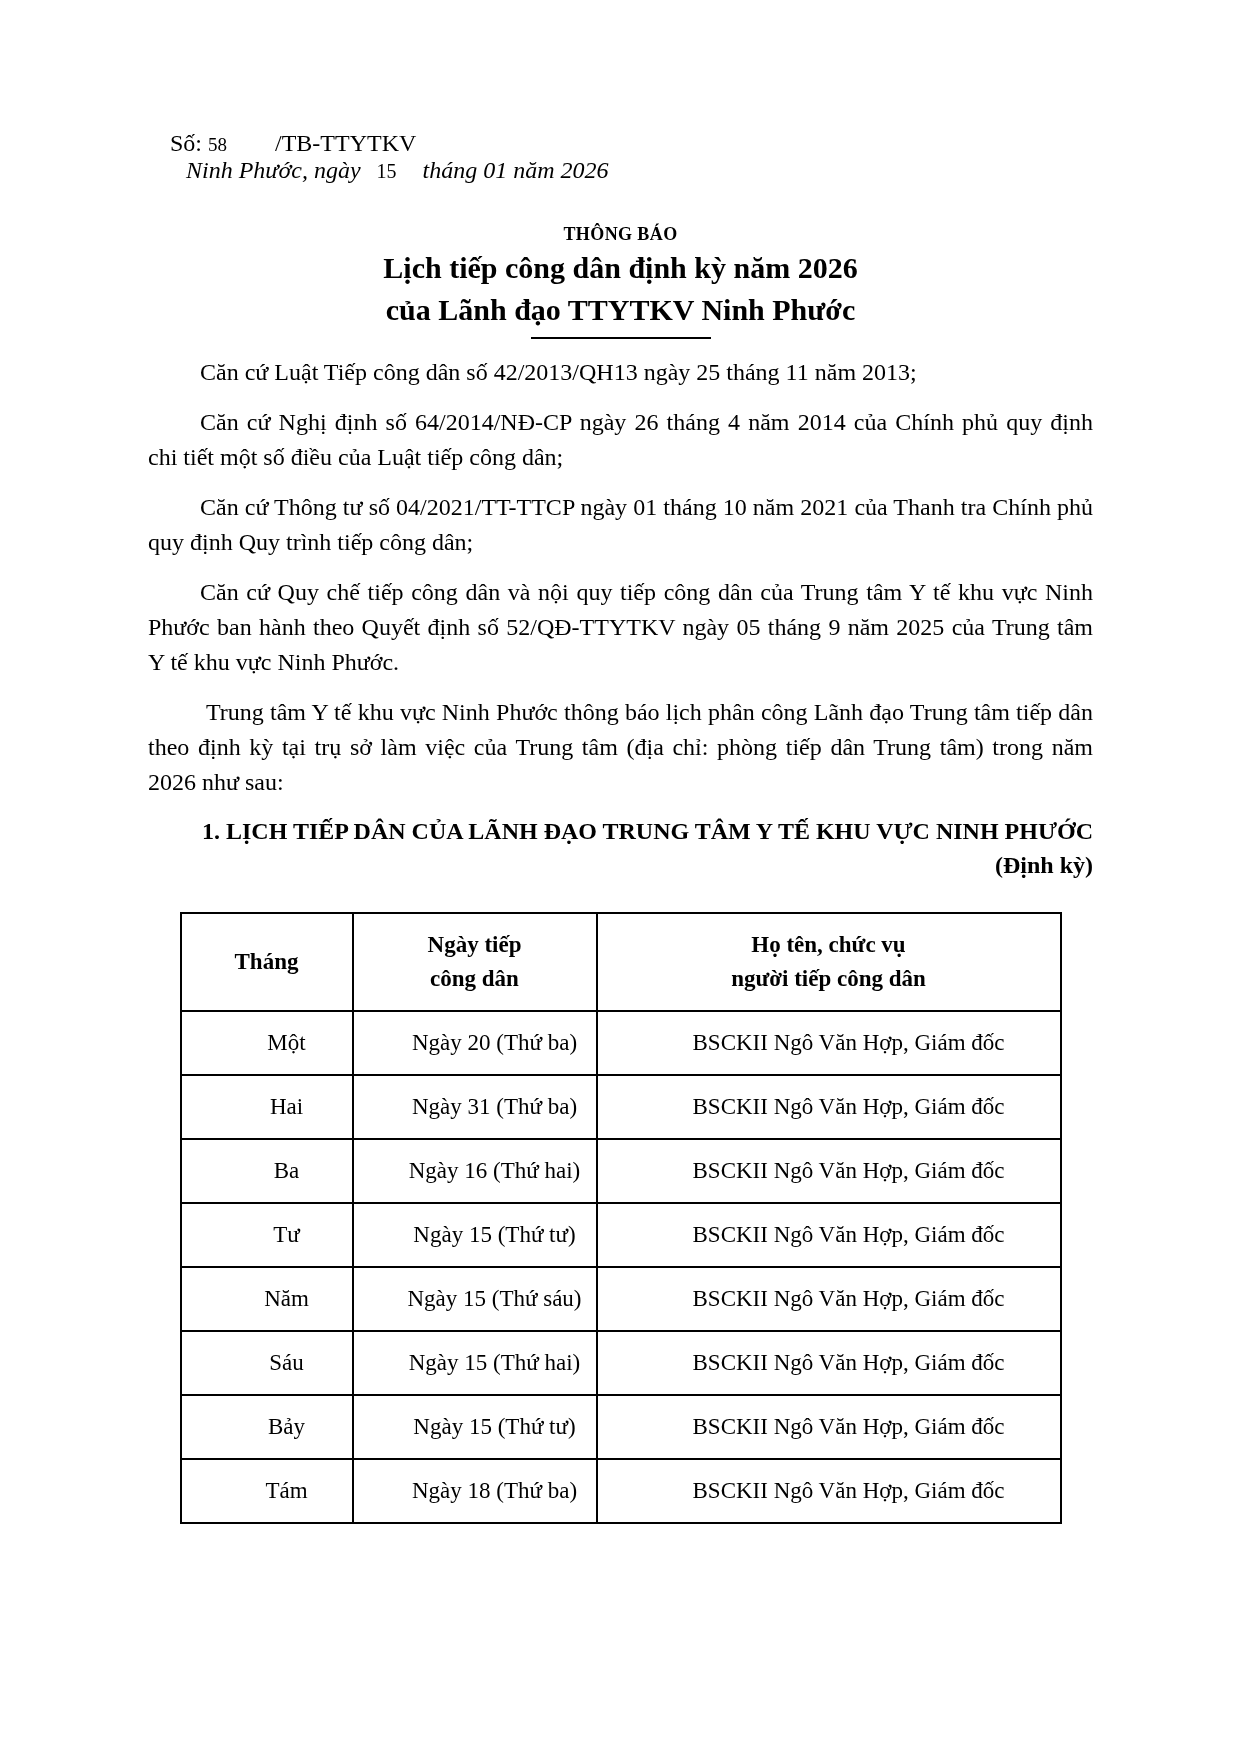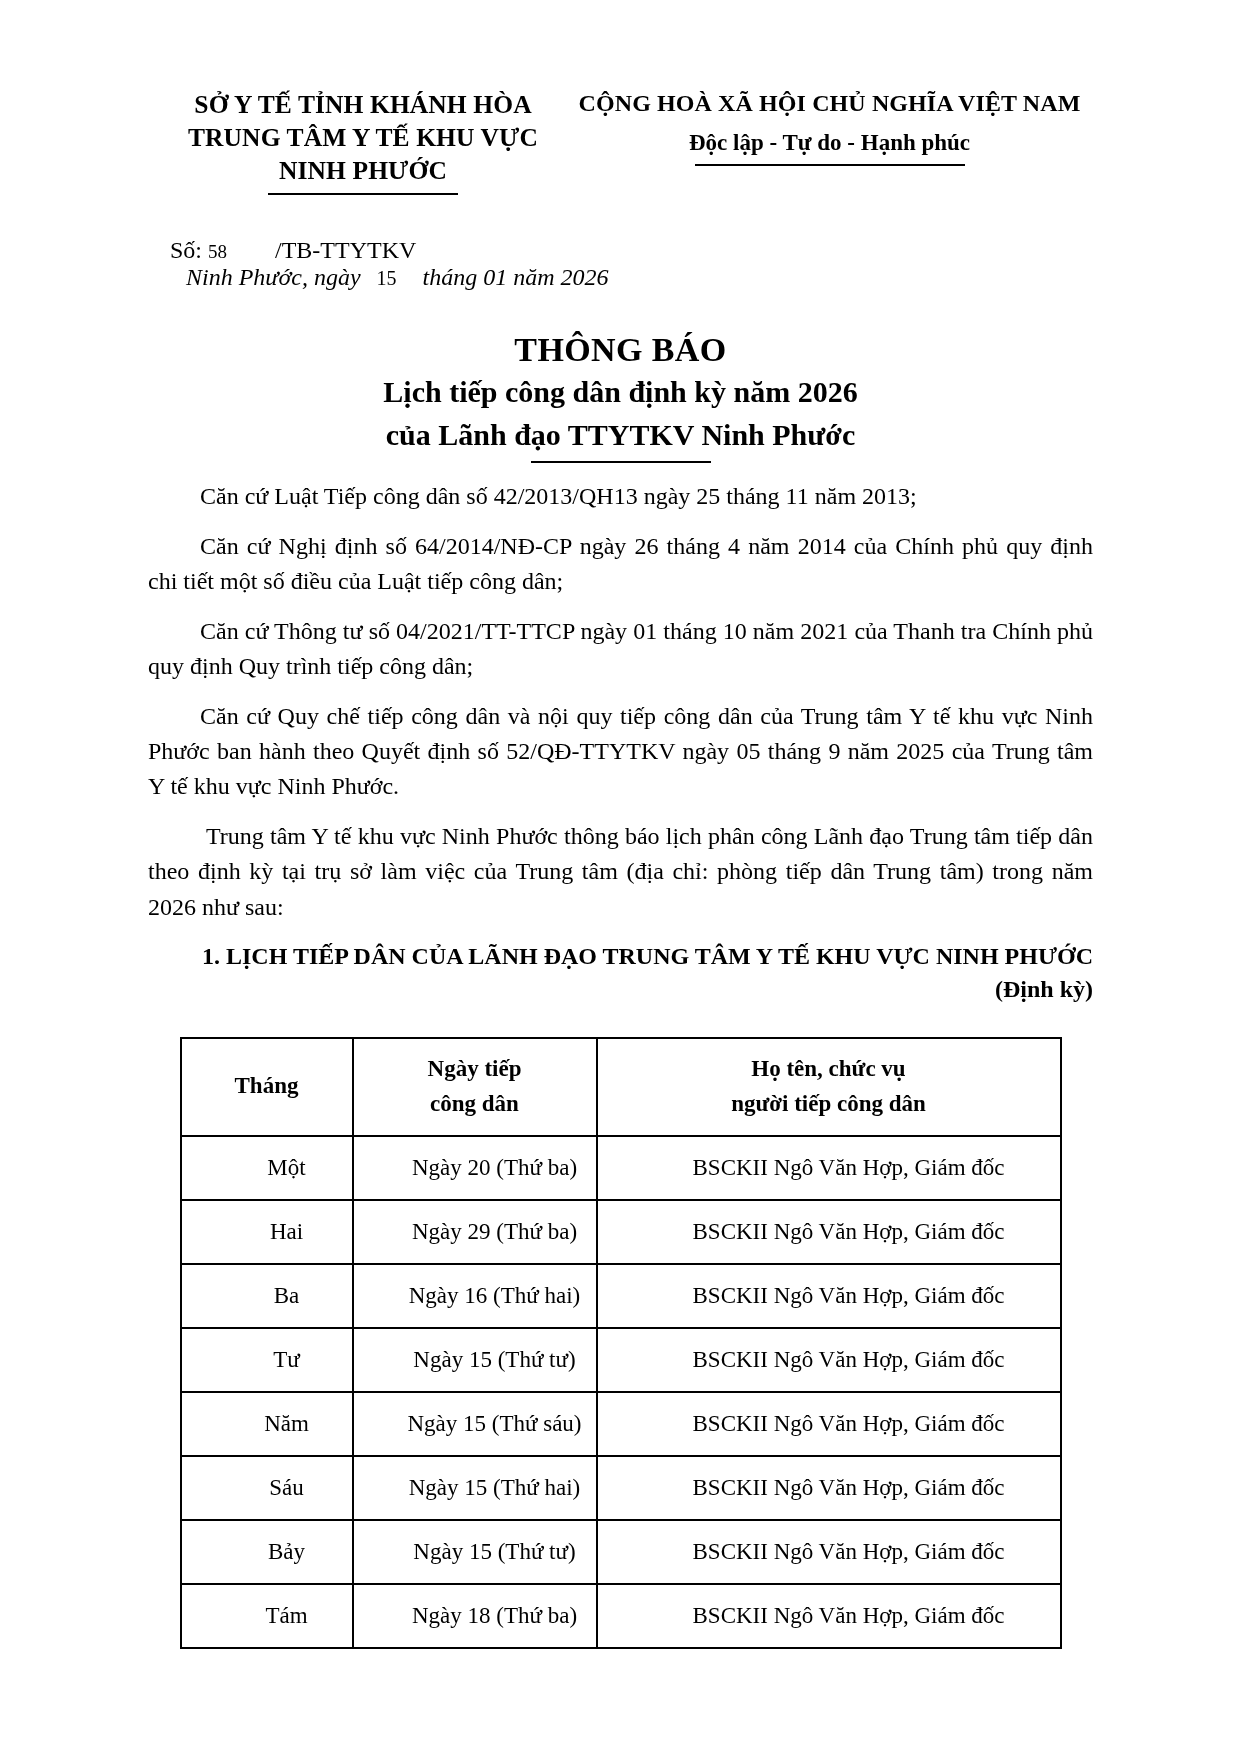--- a/index.html
+++ b/index.html
@@ -96,21 +96,21 @@
   }
   .date-tail { margin-left: 14px; }
 
   
   .title-block {
     text-align: center;
     margin-top: 40px;
   }
   .title-main {
     font-weight: bold;
-    font-size: 34px;
+    font-size: 18px;
     letter-spacing: 0.4px;
   }
   .title-sub {
     font-weight: bold;
     font-size: 30px;
     line-height: 1.28;
     margin-top: 4px;
   }
   .rule-title {
     width: 180px;
@@ -175,33 +175,20 @@
   .col-date  { width: 244px; }
   .col-name  { width: 464px; }
   .th-l1 { display: block; }
   .th-l2 { display: block; }
 </style>
 </head>
 <body>
 
 <div class="page">
 
-  <div class="doc-header">
-    <div class="hdr-left">
-      <div class="hdr-line">SỞ Y TẾ TỈNH KHÁNH HÒA</div>
-      <div class="hdr-line">TRUNG TÂM Y TẾ KHU VỰC</div>
-      <div class="hdr-line">NINH PHƯỚC</div>
-      <div class="rule rule-left"></div>
-    </div>
-    <div class="hdr-right">
-      <div class="hdr-line small">CỘNG HOÀ XÃ HỘI CHỦ NGHĨA VIỆT NAM</div>
-      <div class="hdr-sub">Độc lập - Tự do - Hạnh phúc</div>
-      <div class="rule rule-right"></div>
-    </div>
-  </div>
 
   <div class="numdate">
     <div class="left">
       <span class="num-label">Số:</span>
       <span class="num-value">58</span>
       <span class="num-suffix">/TB-TTYTKV</span>
     </div>
     <div class="right">
       <span>Ninh Phước, ngày</span>
       <span class="date-day">15</span>
@@ -246,21 +233,21 @@
         </tr>
       </thead>
       <tbody>
           <tr>
             <td>Một</td>
             <td>Ngày 20 (Thứ ba)</td>
             <td>BSCKII Ngô Văn Hợp, Giám đốc</td>
           </tr>
           <tr>
             <td>Hai</td>
-            <td>Ngày 29 (Thứ ba)</td>
+            <td>Ngày 31 (Thứ ba)</td>
             <td>BSCKII Ngô Văn Hợp, Giám đốc</td>
           </tr>
           <tr>
             <td>Ba</td>
             <td>Ngày 16 (Thứ hai)</td>
             <td>BSCKII Ngô Văn Hợp, Giám đốc</td>
           </tr>
           <tr>
             <td>Tư</td>
             <td>Ngày 15 (Thứ tư)</td>

